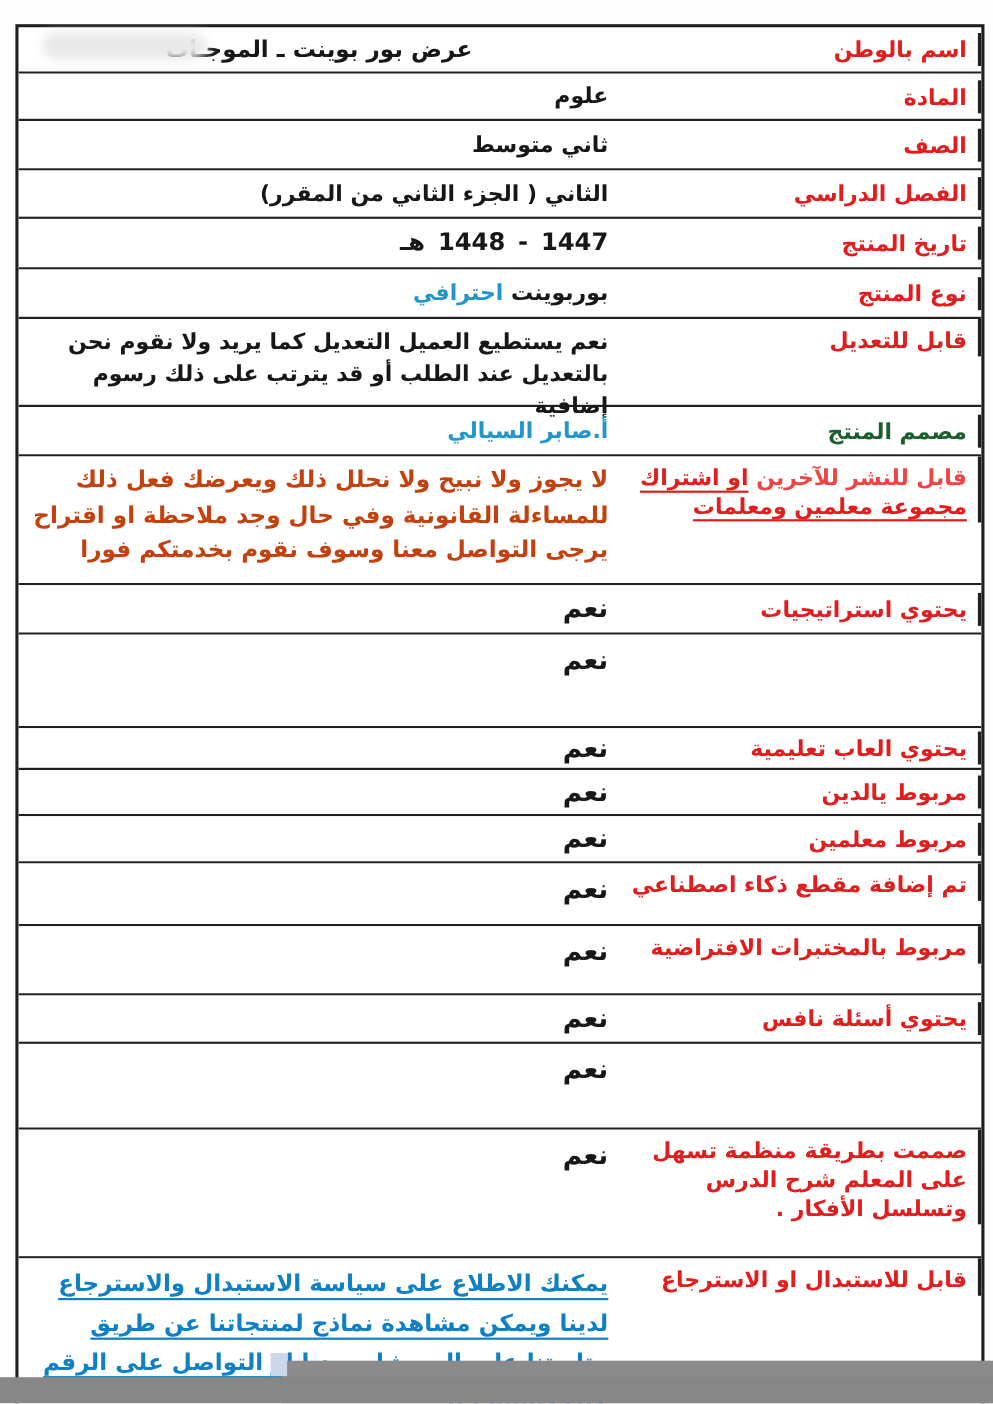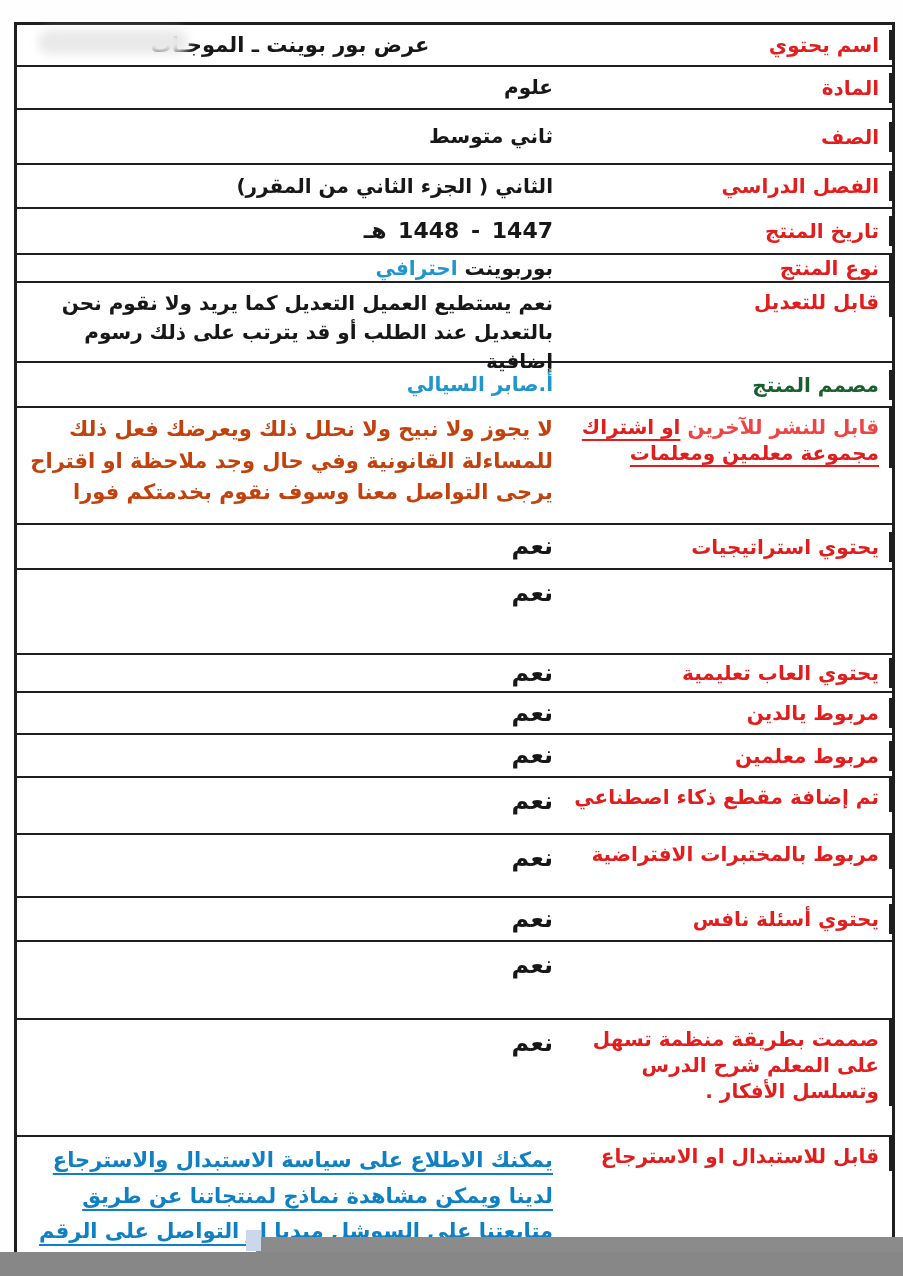--- a/index.html
+++ b/index.html
@@ -48,44 +48,44 @@
 </style>
 </head>
 <body>
 
 <div class="page">
 
   <div class="sheet">
 
     <div class="r" style="height:42px">
       <div class="c v title-cell">عرض بور بوينت ـ الموجـات</div>
-      <div class="c l">اسم يحتوي</div>
+      <div class="c l">اسم بالوطن</div>
     </div>
 
     <div class="r" style="height:43px">
       <div class="c v">علوم</div>
       <div class="c l">المادة</div>
     </div>
 
-    <div class="r" style="height:55px">
+    <div class="r" style="height:45px">
       <div class="c v">ثاني متوسط</div>
       <div class="c l">الصف</div>
     </div>
 
     <div class="r" style="height:44px">
       <div class="c v">الثاني ( الجزء الثاني من المقرر)</div>
       <div class="c l">الفصل الدراسي</div>
     </div>
 
     <div class="r" style="height:46px">
       <div class="c v date-cell">1447 - 1448 هـ</div>
       <div class="c l">تاريخ المنتج</div>
     </div>
 
-    <div class="r" style="height:28px">
+    <div class="r" style="height:45px">
       <div class="c v">
         <span>بوربوينت</span>
         <span class="blue">احترافي</span>
       </div>
       <div class="c l">نوع المنتج</div>
     </div>
 
     <div class="r t" style="height:80px">
       <div class="c v">نعم يستطيع العميل التعديل كما يريد  ولا نقوم نحن بالتعديل عند الطلب أو قد يترتب على ذلك رسوم إضافية</div>
       <div class="c l">قابل للتعديل</div>

